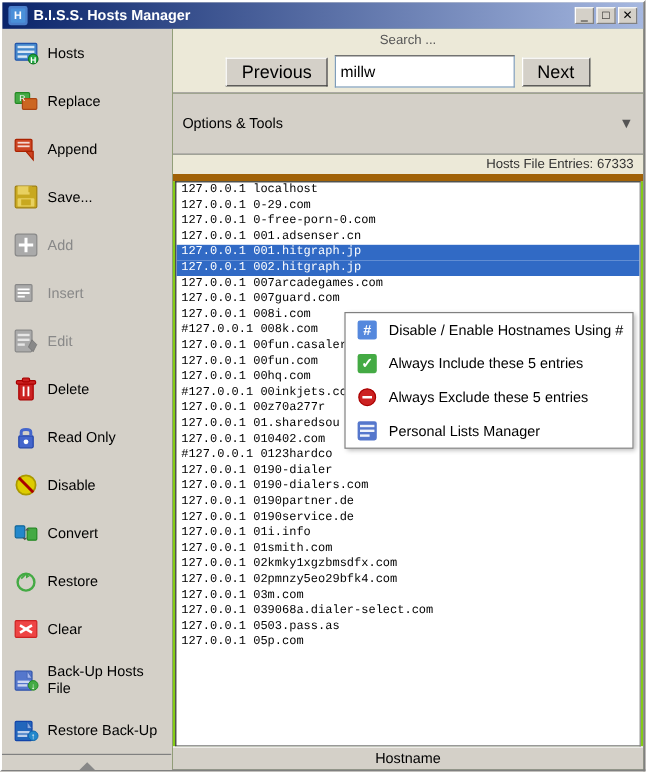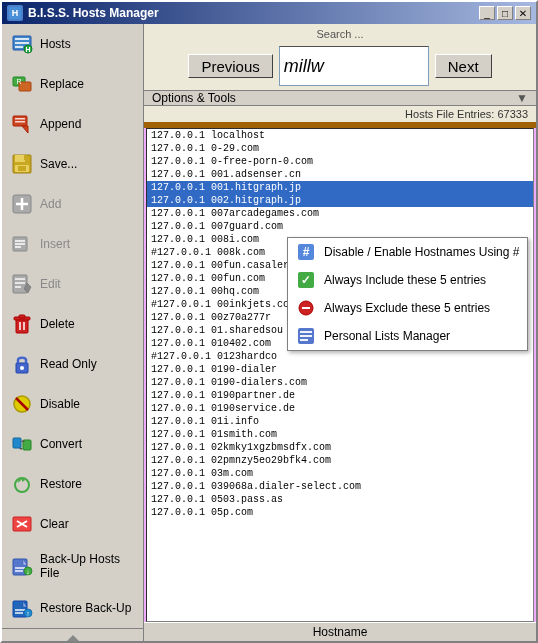--- a/index.html
+++ b/index.html
@@ -100,21 +100,21 @@
       justify-content: center;
       flex-shrink: 0;
     }
     .sidebar-label {
       font-size: 12px;
     }
     .main-panel {
       flex: 1;
       display: flex;
       flex-direction: column;
-      background: #f0abfc;
+      background: #84cc16;
       overflow: hidden;
     }
     .search-bar {
       background: #ece9d8;
       border-bottom: 1px solid #808080;
       padding: 4px 8px;
       display: flex;
       align-items: center;
       justify-content: center;
       gap: 4px;
@@ -123,44 +123,43 @@
     .search-label {
       position: absolute;
       top: 4px;
       left: 50%;
       transform: translateX(-50%);
       font-size: 11px;
       color: #555;
     }
     .search-input {
       width: 150px;
-      height: 40px;
+      height: 27px;
       border: 1px solid #7f9db9;
       border-top: 1px solid #505050;
       background: white;
       padding: 2px 4px;
-      font-size: 18px;
-      font-style: italic;
+      font-size: 13px;
     }
     .btn {
       background: #d4d0c8;
       border: 1px solid #808080;
       border-top: 1px solid #ffffff;
       border-left: 1px solid #ffffff;
       border-bottom: 1px solid #404040;
       border-right: 1px solid #404040;
       padding: 3px 12px;
       height: 24px;
       font-size: 15px;
       cursor: pointer;
     }
     .options-bar {
       background: #d4d0c8;
       border-bottom: 1px solid #808080;
-      padding: 0 8px;
+      padding: 18px 8px;
       display: flex;
       align-items: center;
       justify-content: space-between;
     }
     .entries-bar {
       background: #ece9d8;
       border-bottom: 6px solid #a16207;
       padding: 2px 8px;
       text-align: right;
       font-size: 11px;

